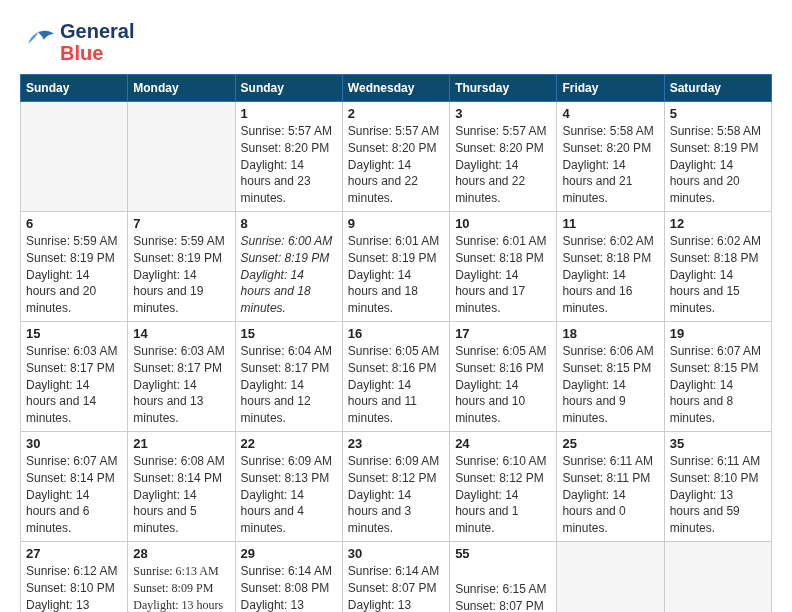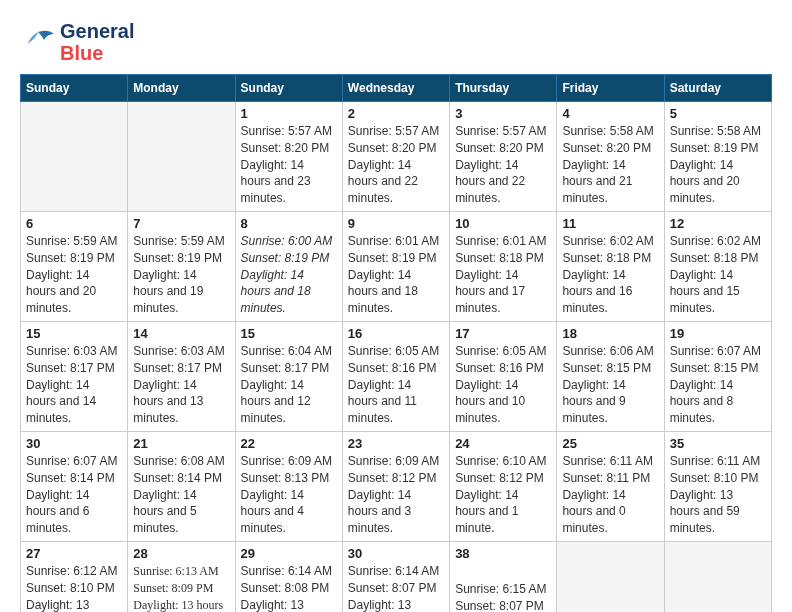--- a/index.html
+++ b/index.html
@@ -300,21 +300,21 @@
 Sunset: 8:08 PM
 Daylight: 13 hours and 54 minutes.</div>
         </td>
         <td>
           <div class="day-num">30</div>
           <div class="day-info" style="white-space: pre-line;">Sunrise: 6:14 AM
 Sunset: 8:07 PM
 Daylight: 13 hours and 53 minutes.</div>
         </td>
         <td>
-          <div class="day-num">38</div>
+          <div class="day-num">55</div>
           <div class="day-info" style="white-space: pre-line; margin-top: 20px;">Sunrise: 6:15 AM
 Sunset: 8:07 PM
 Daylight: 13 hours and 51 minutes.</div>
         </td>
         <td class="empty"></td>
         <td class="empty"></td>
       </tr>
     </tbody>
 </table>
 

